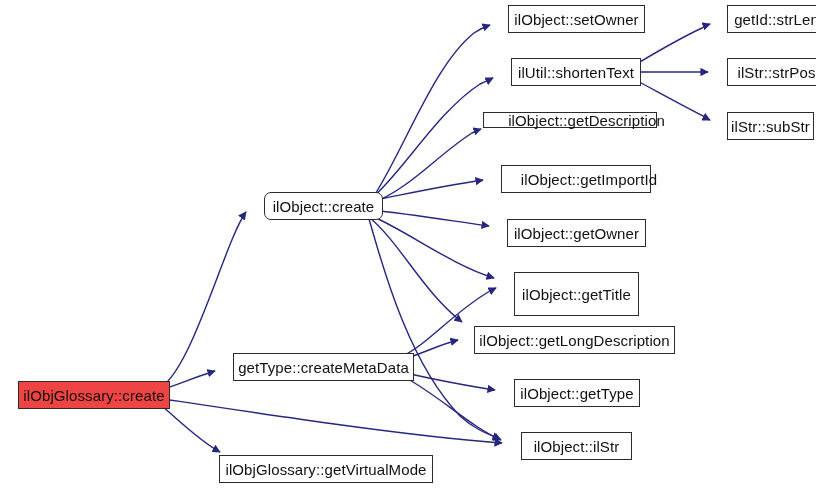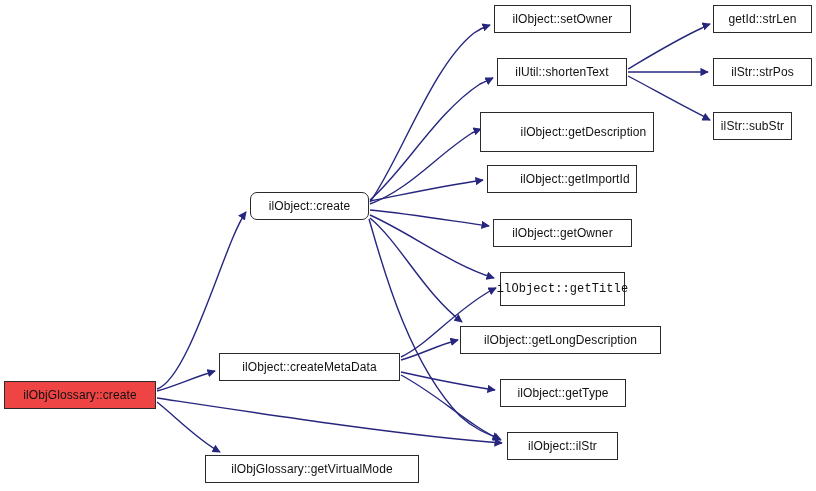--- a/index.html
+++ b/index.html
@@ -28,25 +28,26 @@
   }
   .node {
     position: absolute;
     box-sizing: border-box;
     display: flex;
     align-items: center;
     justify-content: center;
     background: #ffffff;
     border: 1px solid #2b2b2b;
     color: #111111;
-    font-size: 12px;
+    font-size: 15px;
     line-height: 1;
     white-space: nowrap;
     letter-spacing: 0.1px;
     z-index: 5;
+    margin-left: 14px;
   }
   .node.highlight {
     background: #ef4444;
     border: 1px solid #2b2b2b;
   }
   .node .label {
     display: block;
     padding: 0 7px;
   }
 </style>
@@ -83,55 +84,55 @@
       </g>
   </svg>
   <div id="nodes-group">
       <div class="node highlight" style="left: 4px; top: 381px; width: 152px; height: 28px;">
         <span class="label">ilObjGlossary::create</span>
       </div>
       <div class="node" style="left: 250px; top: 192px; width: 119px; height: 28px; border-radius: 7px;">
         <span class="label">ilObject::create</span>
       </div>
       <div class="node" style="left: 219px; top: 353px; width: 181px; height: 28px;">
-        <span class="label">ilObject::createMetaData</span>
+        <span class="label">getType::createMetaData</span>
       </div>
       <div class="node" style="left: 205px; top: 455px; width: 214px; height: 28px;">
         <span class="label">ilObjGlossary::getVirtualMode</span>
       </div>
       <div class="node" style="left: 494px; top: 5px; width: 137px; height: 28px;">
         <span class="label">ilObject::setOwner</span>
       </div>
       <div class="node" style="left: 497px; top: 58px; width: 130px; height: 28px;">
         <span class="label">ilUtil::shortenText</span>
       </div>
-      <div class="node" style="left: 480px; top: 112px; width: 174px; height: 40px; padding-left: 33px;">
+      <div class="node" style="left: 469px; top: 112px; width: 174px; height: 16px; padding-left: 33px;">
         <span class="label">ilObject::getDescription</span>
       </div>
       <div class="node" style="left: 487px; top: 165px; width: 150px; height: 28px; padding-left: 26px;">
         <span class="label">ilObject::getImportId</span>
       </div>
       <div class="node" style="left: 493px; top: 219px; width: 139px; height: 28px;">
         <span class="label">ilObject::getOwner</span>
       </div>
-      <div class="node" style="left: 500px; top: 272px; width: 125px; height: 34px; font-family: Liberation Mono, monospace;">
+      <div class="node" style="left: 500px; top: 272px; width: 125px; height: 44px;">
         <span class="label">ilObject::getTitle</span>
       </div>
       <div class="node" style="left: 460px; top: 326px; width: 201px; height: 28px;">
         <span class="label">ilObject::getLongDescription</span>
       </div>
       <div class="node" style="left: 500px; top: 379px; width: 126px; height: 28px;">
         <span class="label">ilObject::getType</span>
       </div>
       <div class="node" style="left: 507px; top: 432px; width: 111px; height: 28px;">
         <span class="label">ilObject::ilStr</span>
       </div>
       <div class="node" style="left: 713px; top: 5px; width: 99px; height: 28px;">
         <span class="label">getId::strLen</span>
       </div>
       <div class="node" style="left: 713px; top: 58px; width: 99px; height: 28px;">
         <span class="label">ilStr::strPos</span>
       </div>
-      <div class="node" style="left: 713px; top: 112px; width: 79px; height: 28px;">
+      <div class="node" style="left: 713px; top: 112px; width: 87px; height: 28px;">
         <span class="label">ilStr::subStr</span>
       </div>
     </div>
 </div>
 
 </body></html>

